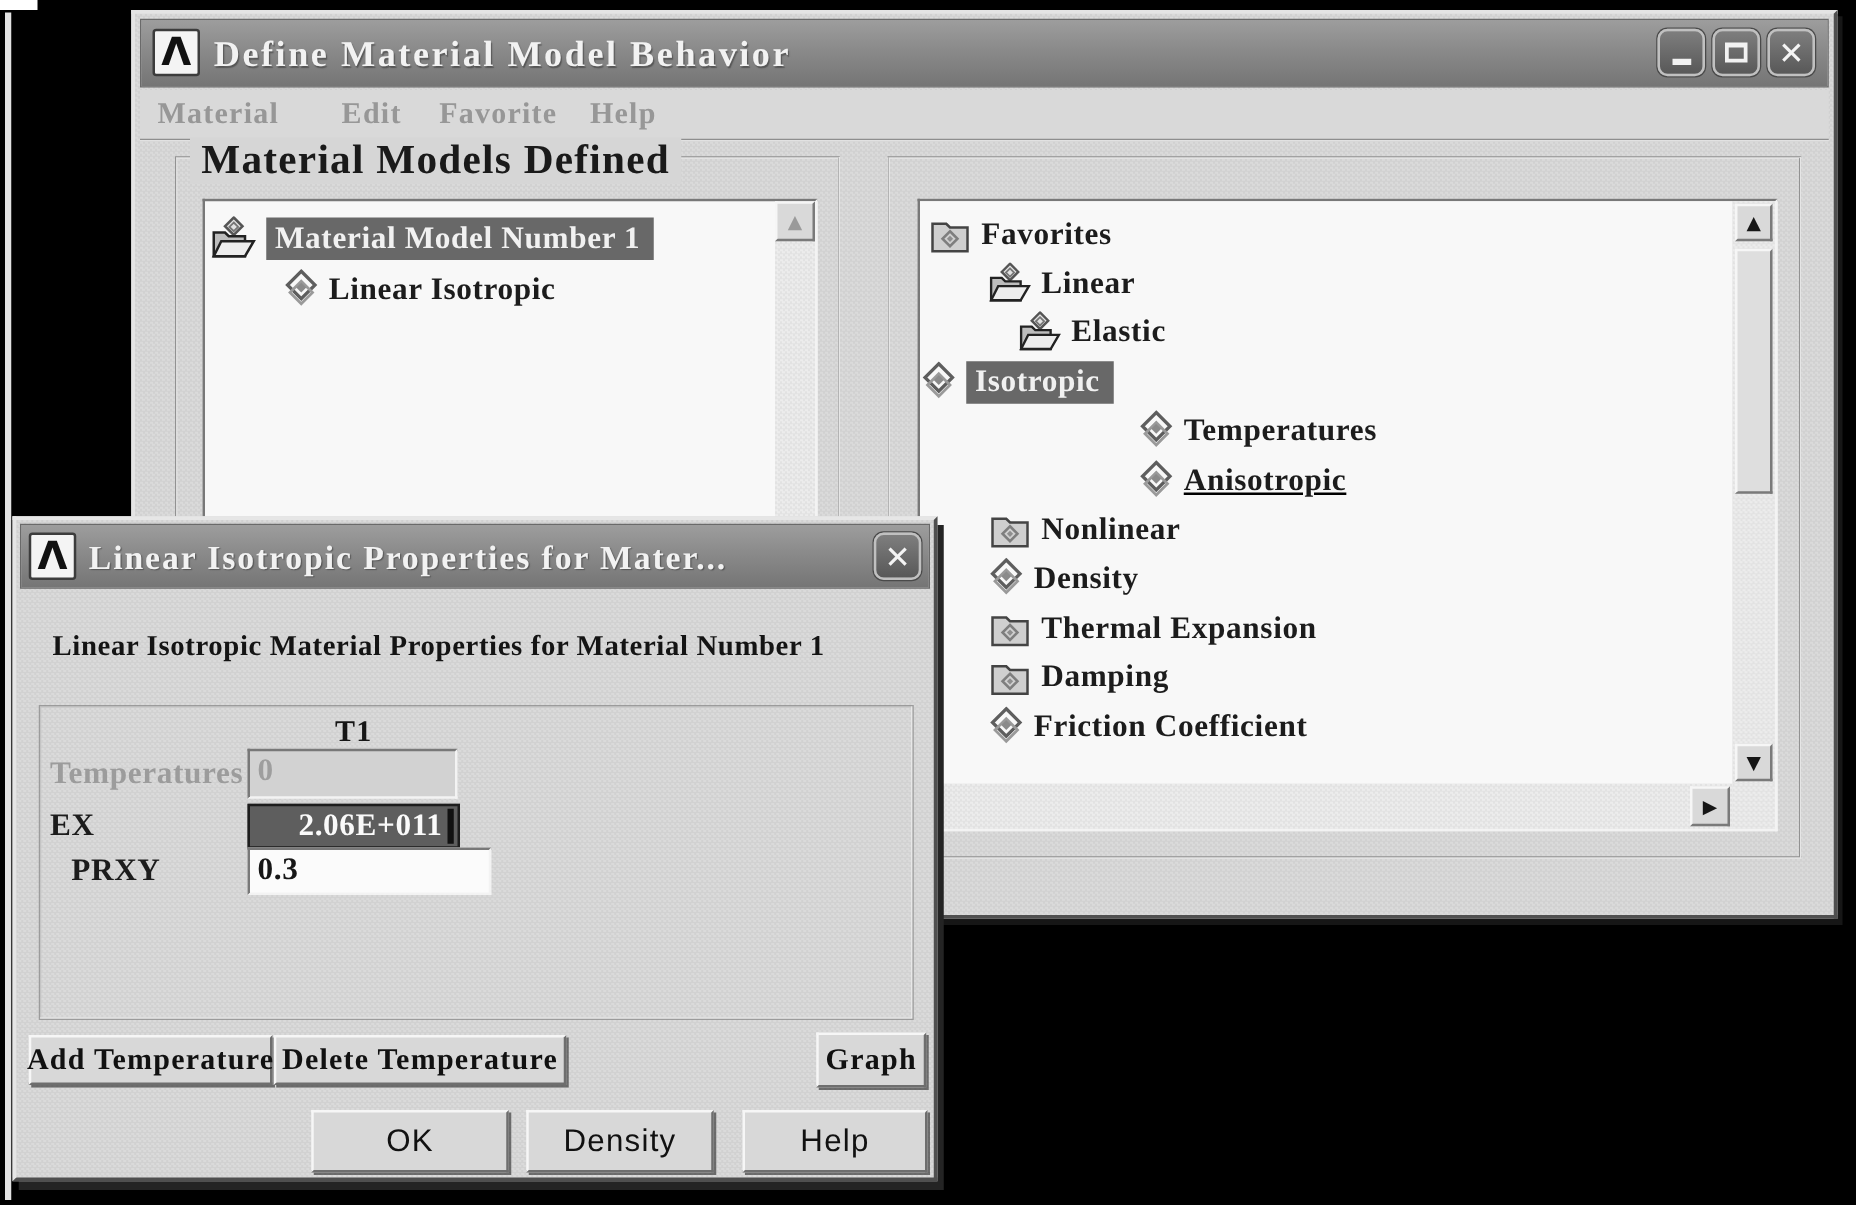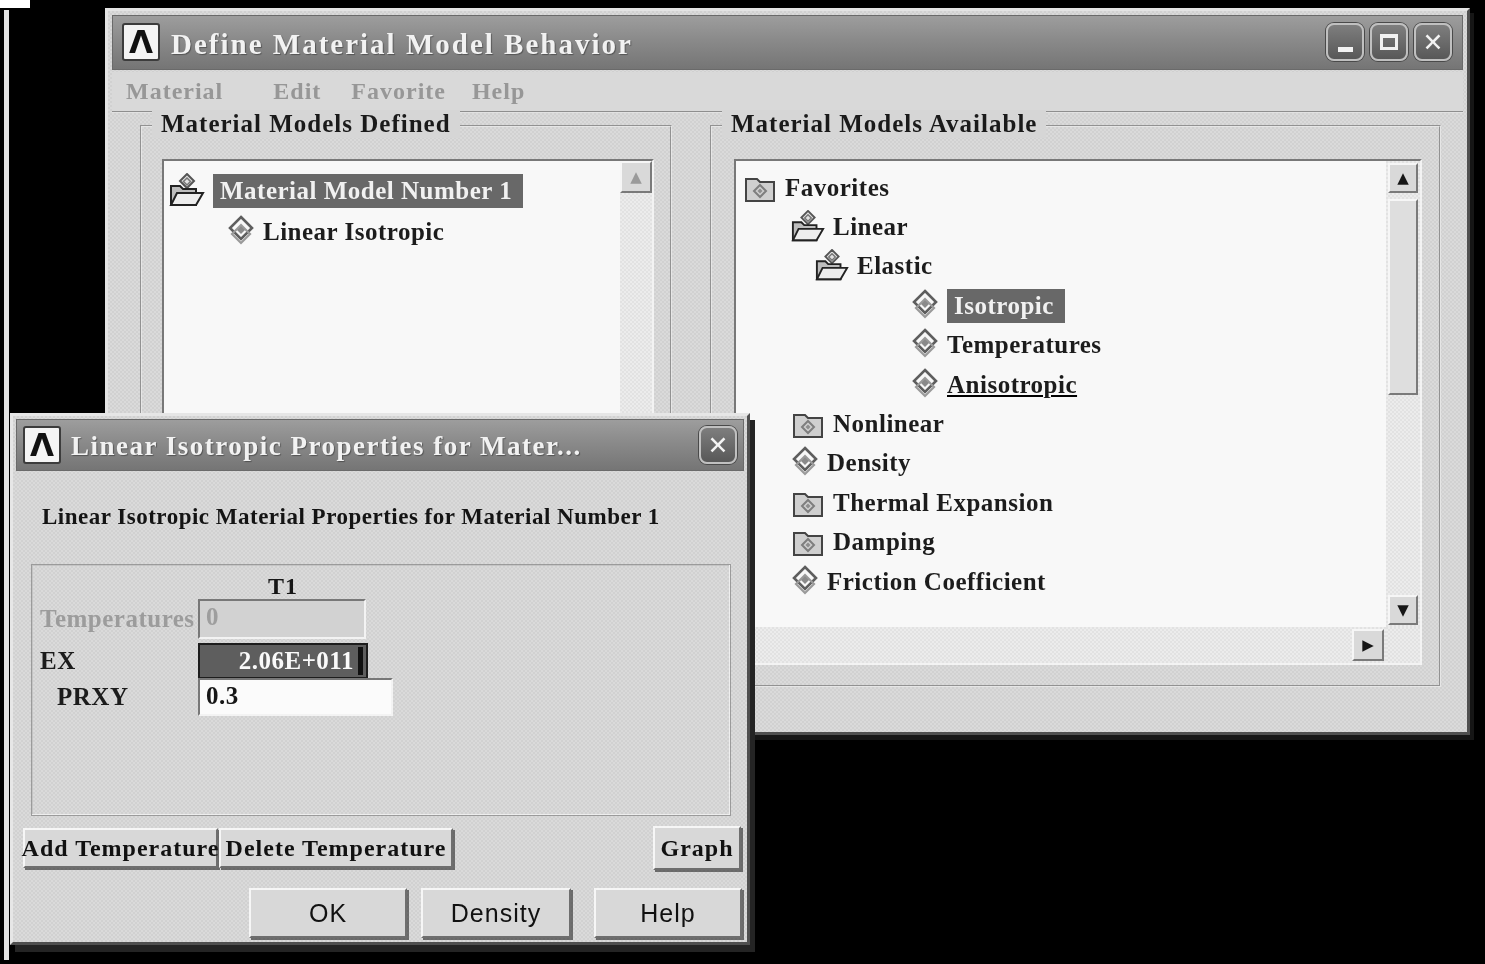--- a/index.html
+++ b/index.html
@@ -21,21 +21,21 @@
           display:flex; align-items:center; justify-content:center; }
   .winbtn { width:38px; height:38px; border-radius:8px;
             background:linear-gradient(180deg,#7e7e7e,#585858);
             border:2px solid #c0c0c0; box-shadow:0 0 0 1px #4a4a4a;
             display:flex; align-items:center; justify-content:center; }
   .boldtxt { font-weight:bold; letter-spacing:1px; white-space:nowrap; }
 
   
   .groupbox { border:2px groove #e6e6e6; }
   .grouplabel { position:absolute; top:-17px; left:10px; padding:0 9px;
-                background:#d6d6d6; font-weight:bold; font-size:25px; color:#1a1a1a;
+                background:#d6d6d6; font-weight:bold; font-size:33px; color:#1a1a1a;
                 letter-spacing:1px; white-space:nowrap; }
   .listbox { background:#f8f8f8; }
   .trow { display:flex; align-items:center; white-space:nowrap; }
   .trow .lbl { font-weight:bold; font-size:25px; color:#1c1c1c; letter-spacing:.5px; margin-left:7px; }
   .trow .lbl.sel { background:#686868; color:#f1f1f1; padding:3px 11px 3px 7px; }
   .icon { flex:0 0 auto; }
 
   
   .sb-track { background-color:#e7e7e7;
               background-image:conic-gradient(#ececec 25%, #e2e2e2 25% 50%, #ececec 50% 75%, #e2e2e2 75%);
@@ -129,21 +129,20 @@
               <path d="M15 11 L19 15 L15 19 L11 15 Z" fill="#8a8a8a"></path>
             </svg>
           </span>
           <span class="lbl">Linear Isotropic</span>
         </div>
       </div>
     </div>
   </div>
 
   <div class="abs groupbox" style="left:602px; top:114px; width:731px; height:562px;">
-    <span class="grouplabel">Material Models Available</span>
 
     <div class="abs sunken listbox" style="left:22px; top:32px; width:688px; height:506px;">
 
       <div class="abs" style="left:0; top:0; right:34px; bottom:36px; overflow:hidden; background:#f8f8f8;">
         <div style="padding-top:7px;">
 
           <div class="trow" style="height:39.4px; padding-left:6px;">
             <span class="icon">
               <svg width="36" height="34" viewBox="0 0 36 34">
                 <path d="M4 8 L15 8 L18 11 L32 11 L32 30 L4 30 Z" fill="#cfcfcf" stroke="#444" stroke-width="2"></path>
@@ -168,21 +167,21 @@
             <span class="icon">
               <svg width="36" height="34" viewBox="0 0 38 36">
                 <path d="M19 1 L26 8 L19 15 L12 8 Z" fill="#e2e2e2" stroke="#555" stroke-width="2"></path>
                 <path d="M19 5 L22.5 8.5 L19 12 L15.5 8.5 Z" fill="none" stroke="#777" stroke-width="1.5"></path>
                 <path d="M3 13 L12 13 L15 16 L28 16 L28 32 L3 32 Z" fill="#bdbdbd" stroke="#222" stroke-width="2"></path>
                 <path d="M9 20 L35 20 L28 32 L3 32 Z" fill="#ededed" stroke="#222" stroke-width="2"></path>
               </svg>
             </span>
             <span class="lbl">Elastic</span>
           </div>
-          <div class="trow" style="height:39.4px; padding-left:174px;">
+          <div class="trow" style="height:39.4px; ">
             <span class="icon">
               <svg width="30" height="34" viewBox="0 0 30 34">
                 <path d="M15 2 L26 13 L15 24 L4 13 Z" fill="none" stroke="#5e5e5e" stroke-width="2.6"></path>
                 <path d="M15 10 L24 19 L15 28 L6 19 Z" fill="none" stroke="#9a9a9a" stroke-width="2.2"></path>
                 <path d="M15 11 L19 15 L15 19 L11 15 Z" fill="#8a8a8a"></path>
               </svg>
             </span>
             <span class="lbl sel">Isotropic</span>
           </div>
           <div class="trow" style="height:39.4px; padding-left:174px;">

